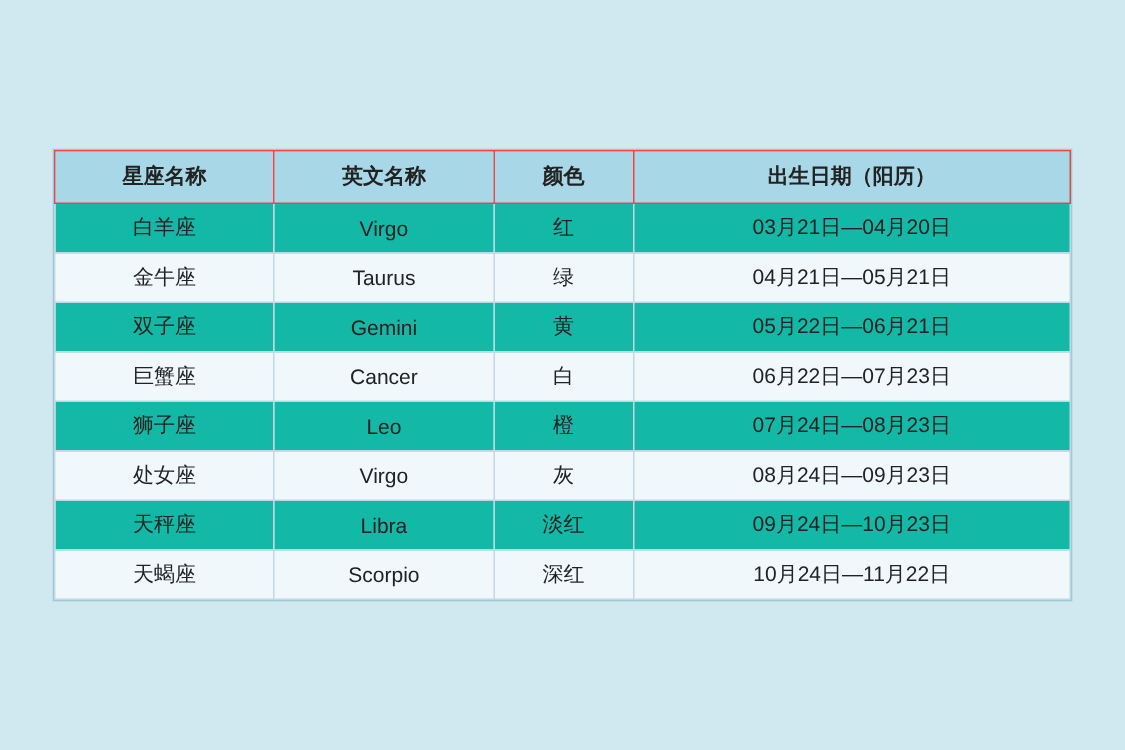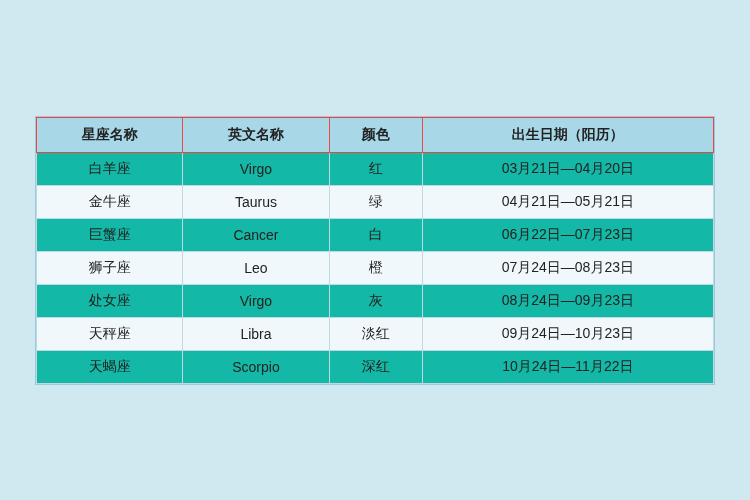--- a/index.html
+++ b/index.html
@@ -69,20 +69,26 @@
           <td>红</td>
           <td>03月21日—04月20日</td>
         </tr>
         <tr>
           <td>金牛座</td>
           <td>Taurus</td>
           <td>绿</td>
           <td>04月21日—05月21日</td>
         </tr>
         <tr>
+          <td>双子座</td>
+          <td>Gemini</td>
+          <td>黄</td>
+          <td>05月22日—06月21日</td>
+        </tr>
+        <tr>
           <td>巨蟹座</td>
           <td>Cancer</td>
           <td>白</td>
           <td>06月22日—07月23日</td>
         </tr>
         <tr>
           <td>狮子座</td>
           <td>Leo</td>
           <td>橙</td>
           <td>07月24日—08月23日</td>

